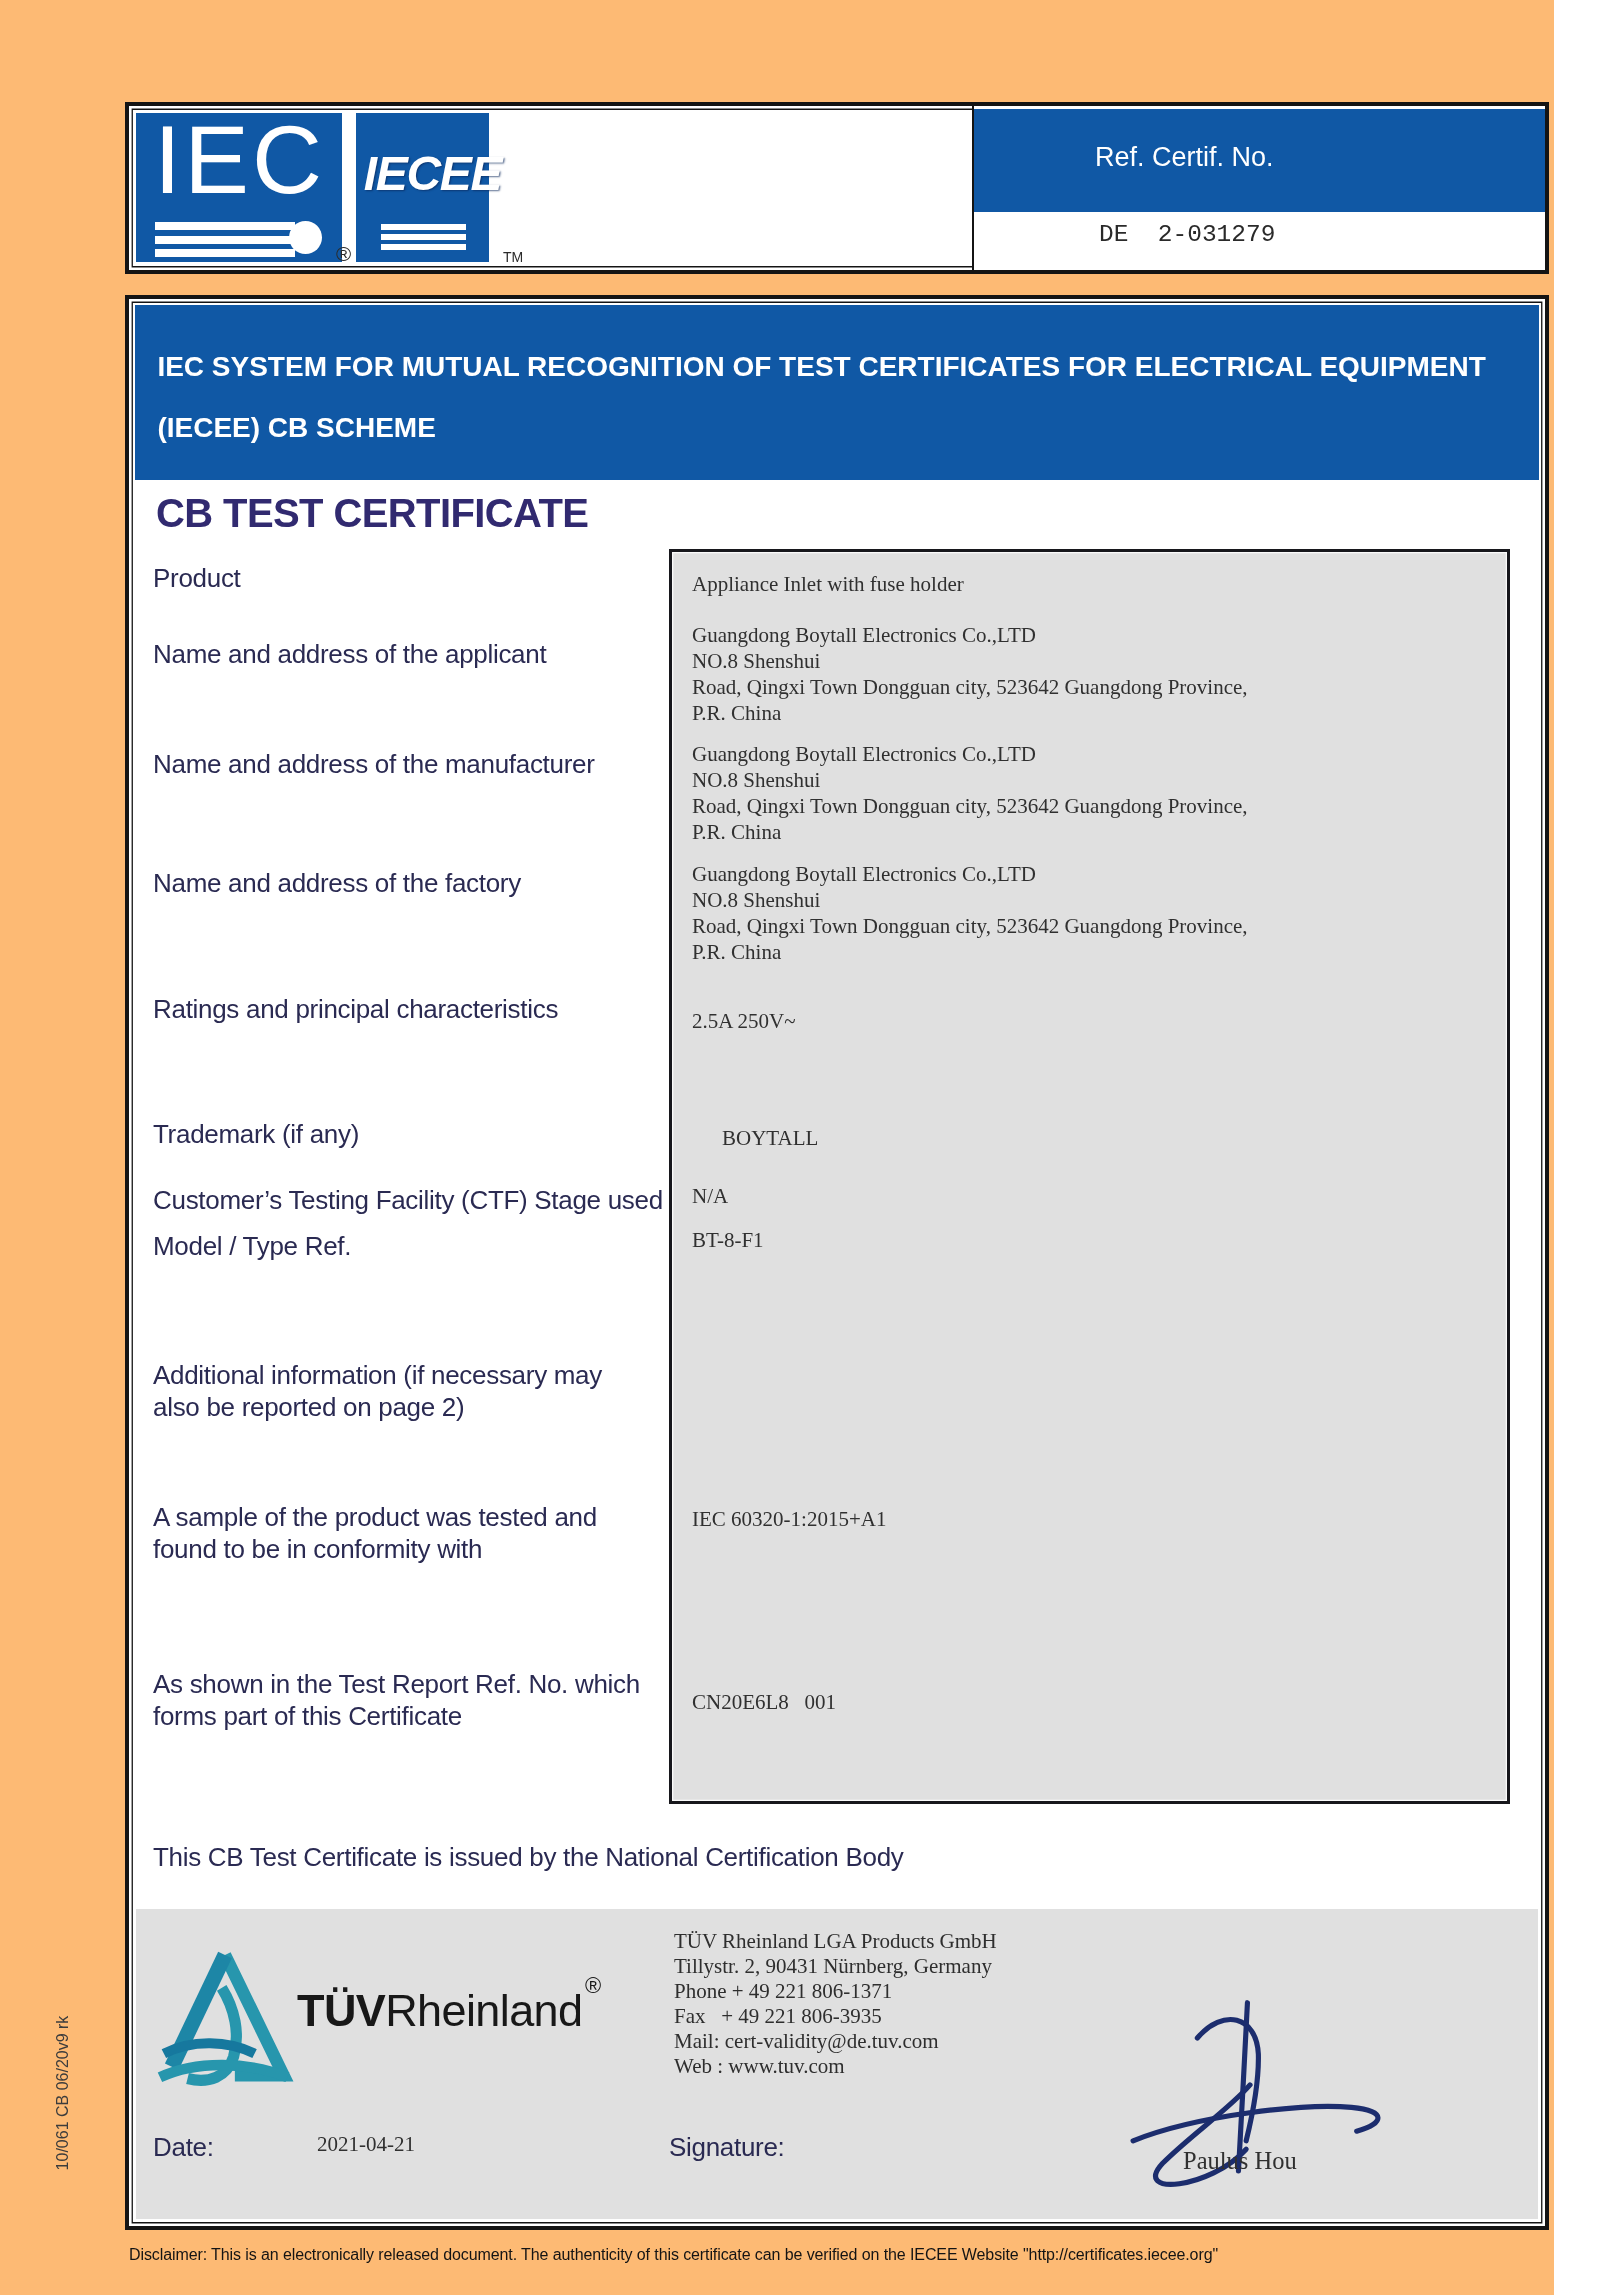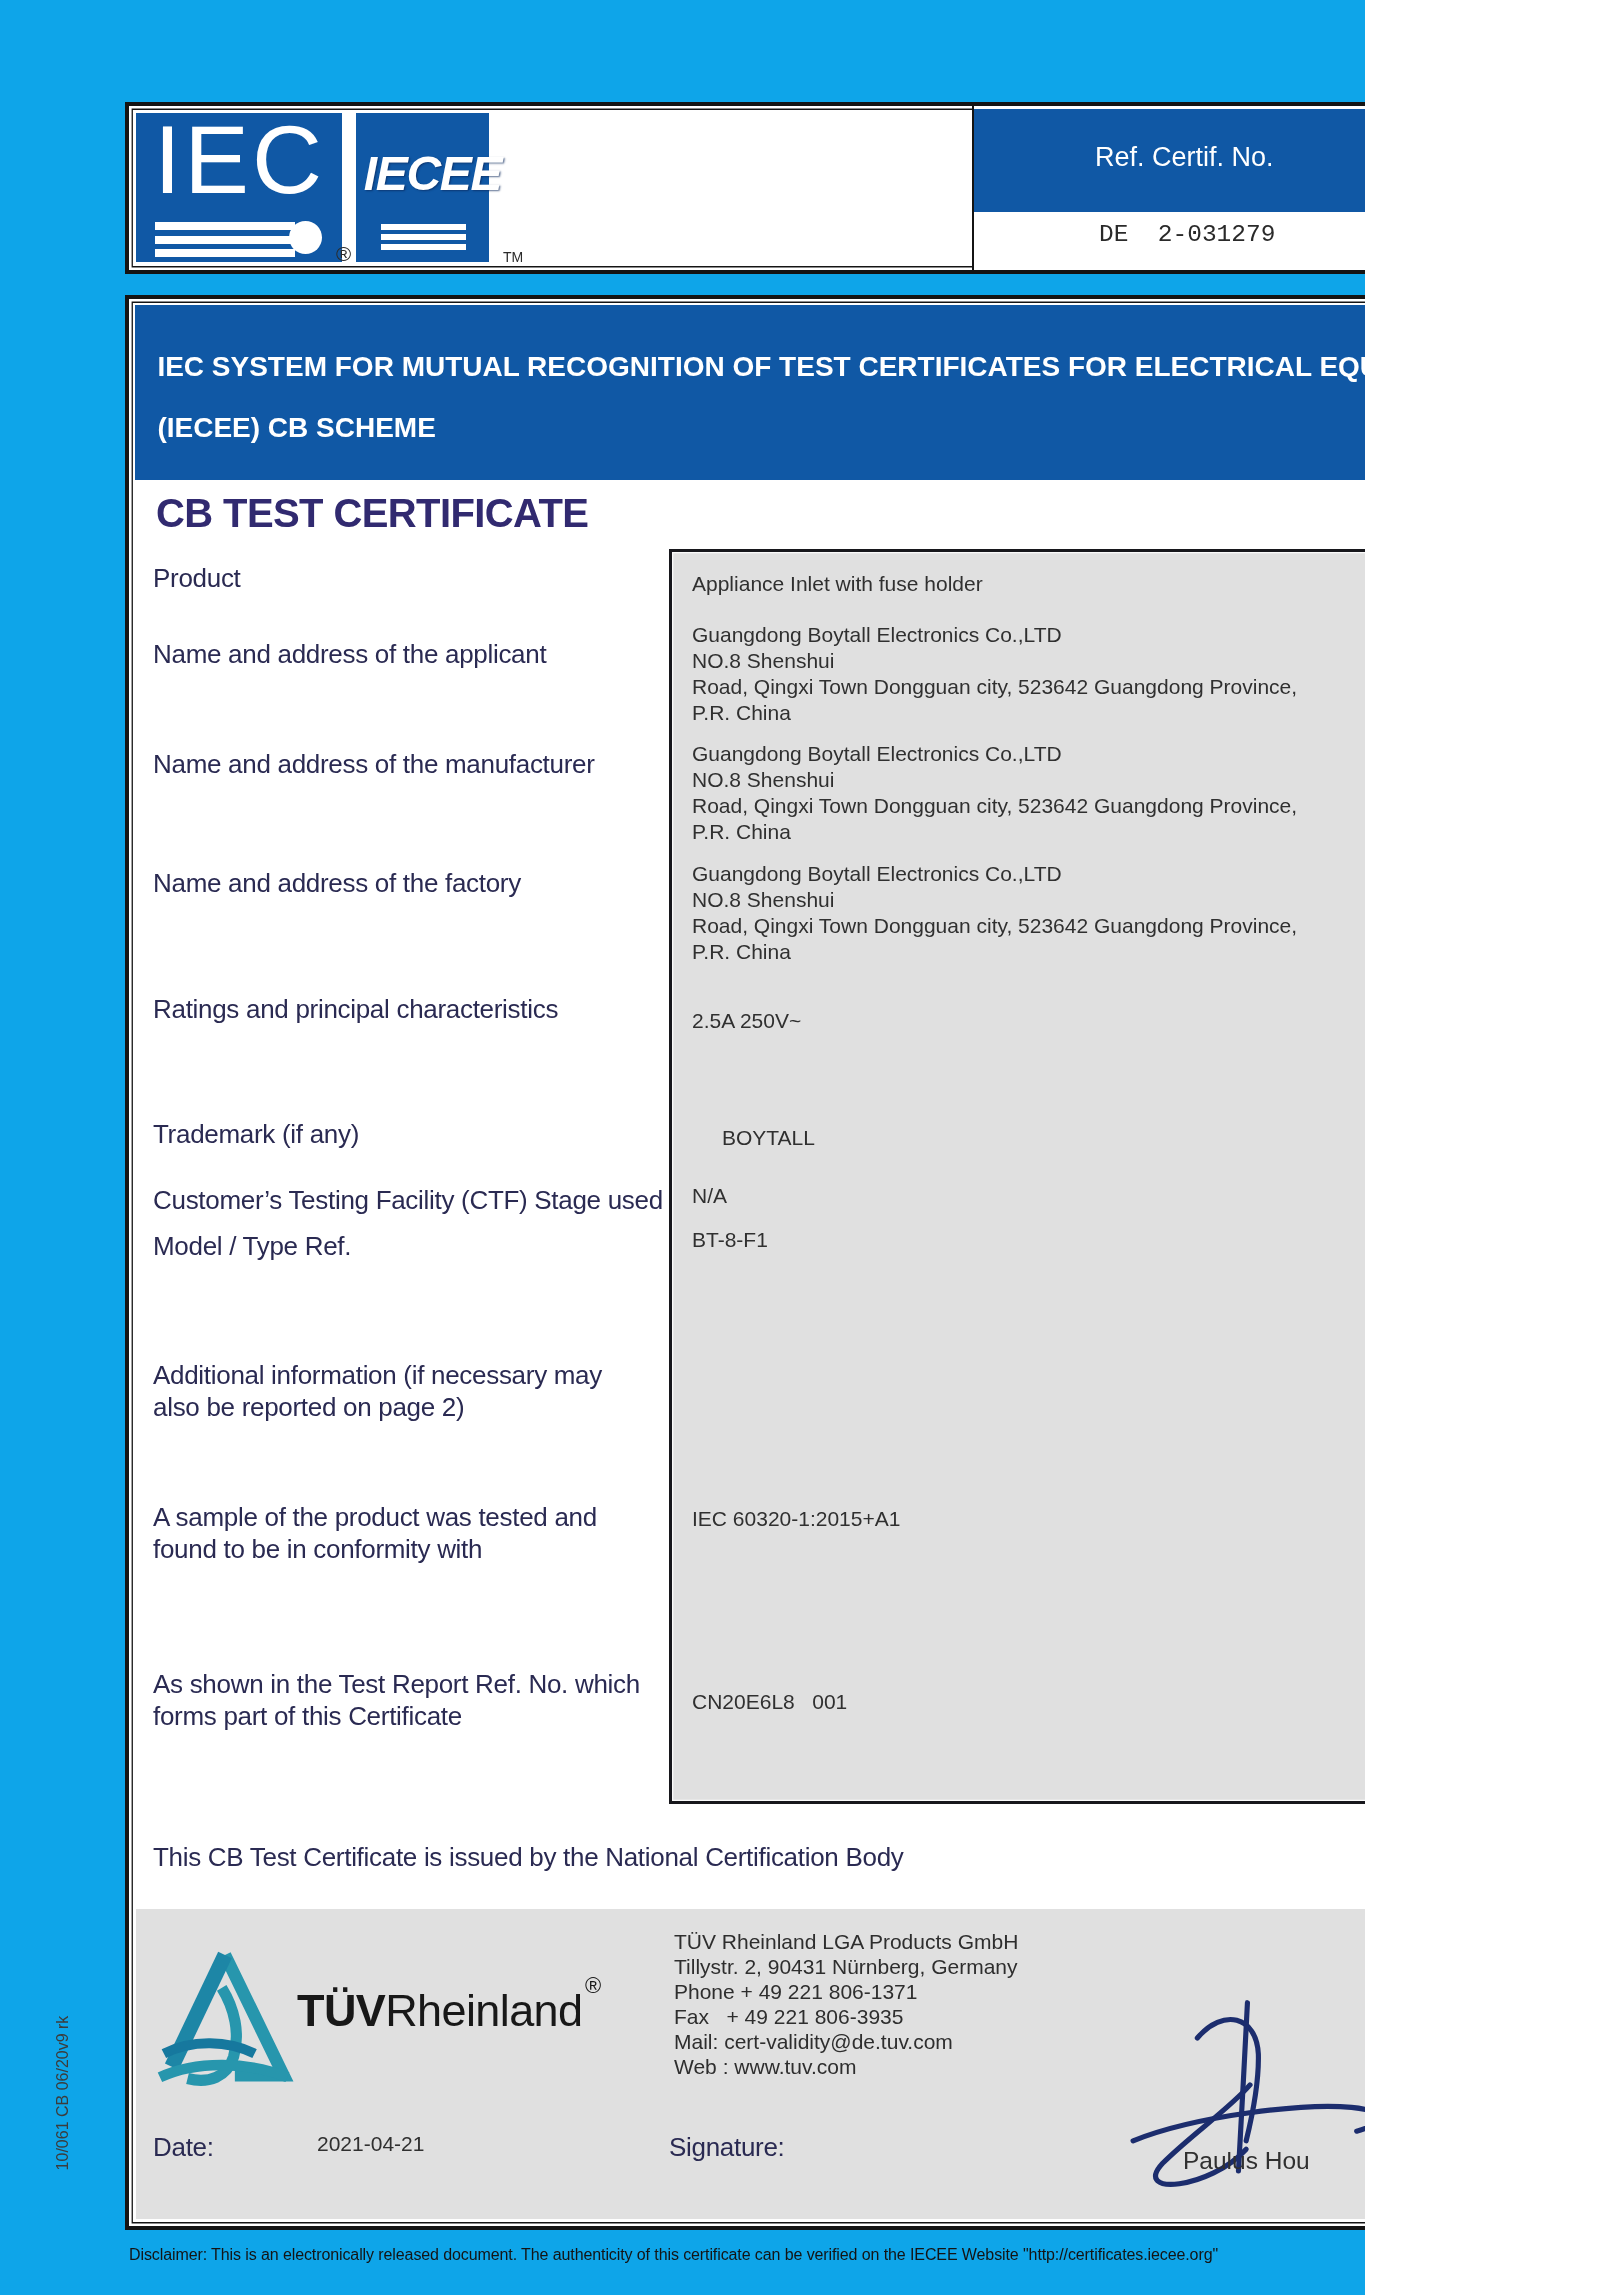--- a/index.html
+++ b/index.html
@@ -1,26 +1,26 @@
 <!DOCTYPE html>
 <html style="font-size:10.3px"><head>
 <meta charset="utf-8">
 <style>
   html,body{margin:0;padding:0;background:#ffffff;}
-  #page{position:relative;width:1365px;height:2295px;background:#0ea5e9;
+  #page{position:relative;width:1554px;height:2295px;background:#fdba74;
         font-family:"Liberation Sans",sans-serif;overflow:hidden;}
 
   
   .dbox{position:absolute;border:4.5px solid #141414;
         box-shadow: inset 0 0 0 2.6px #ffffff, inset 0 0 0 3.9px #141414;
         background:#ffffff;box-sizing:border-box;}
 
   .lbl{position:absolute;color:#2a2a52;font-size:26px;line-height:32px;
        white-space:pre-line;letter-spacing:-0.3px;}
-  .val{position:absolute;font-family:Liberation Sans, sans-serif;font-size:21px;
+  .val{position:absolute;font-family:Liberation Serif, serif;font-size:21px;
        line-height:26px;color:#303030;white-space:pre;}
 
   .bluebox{position:absolute;background:#1058a5;}
 
   
   #iec-logo-text{position:absolute;left:18px;top:-9px;color:#fff;font-size:97px;
                  letter-spacing:3.2px;font-weight:400;}
   .iec-bar{position:absolute;background:#fff;height:7.7px;}
   .iecee-bar{position:absolute;background:#fff;height:5.8px;}
   #iecee-text{position:absolute;left:7.7px;top:33px;color:#fff;font-size:48px;

